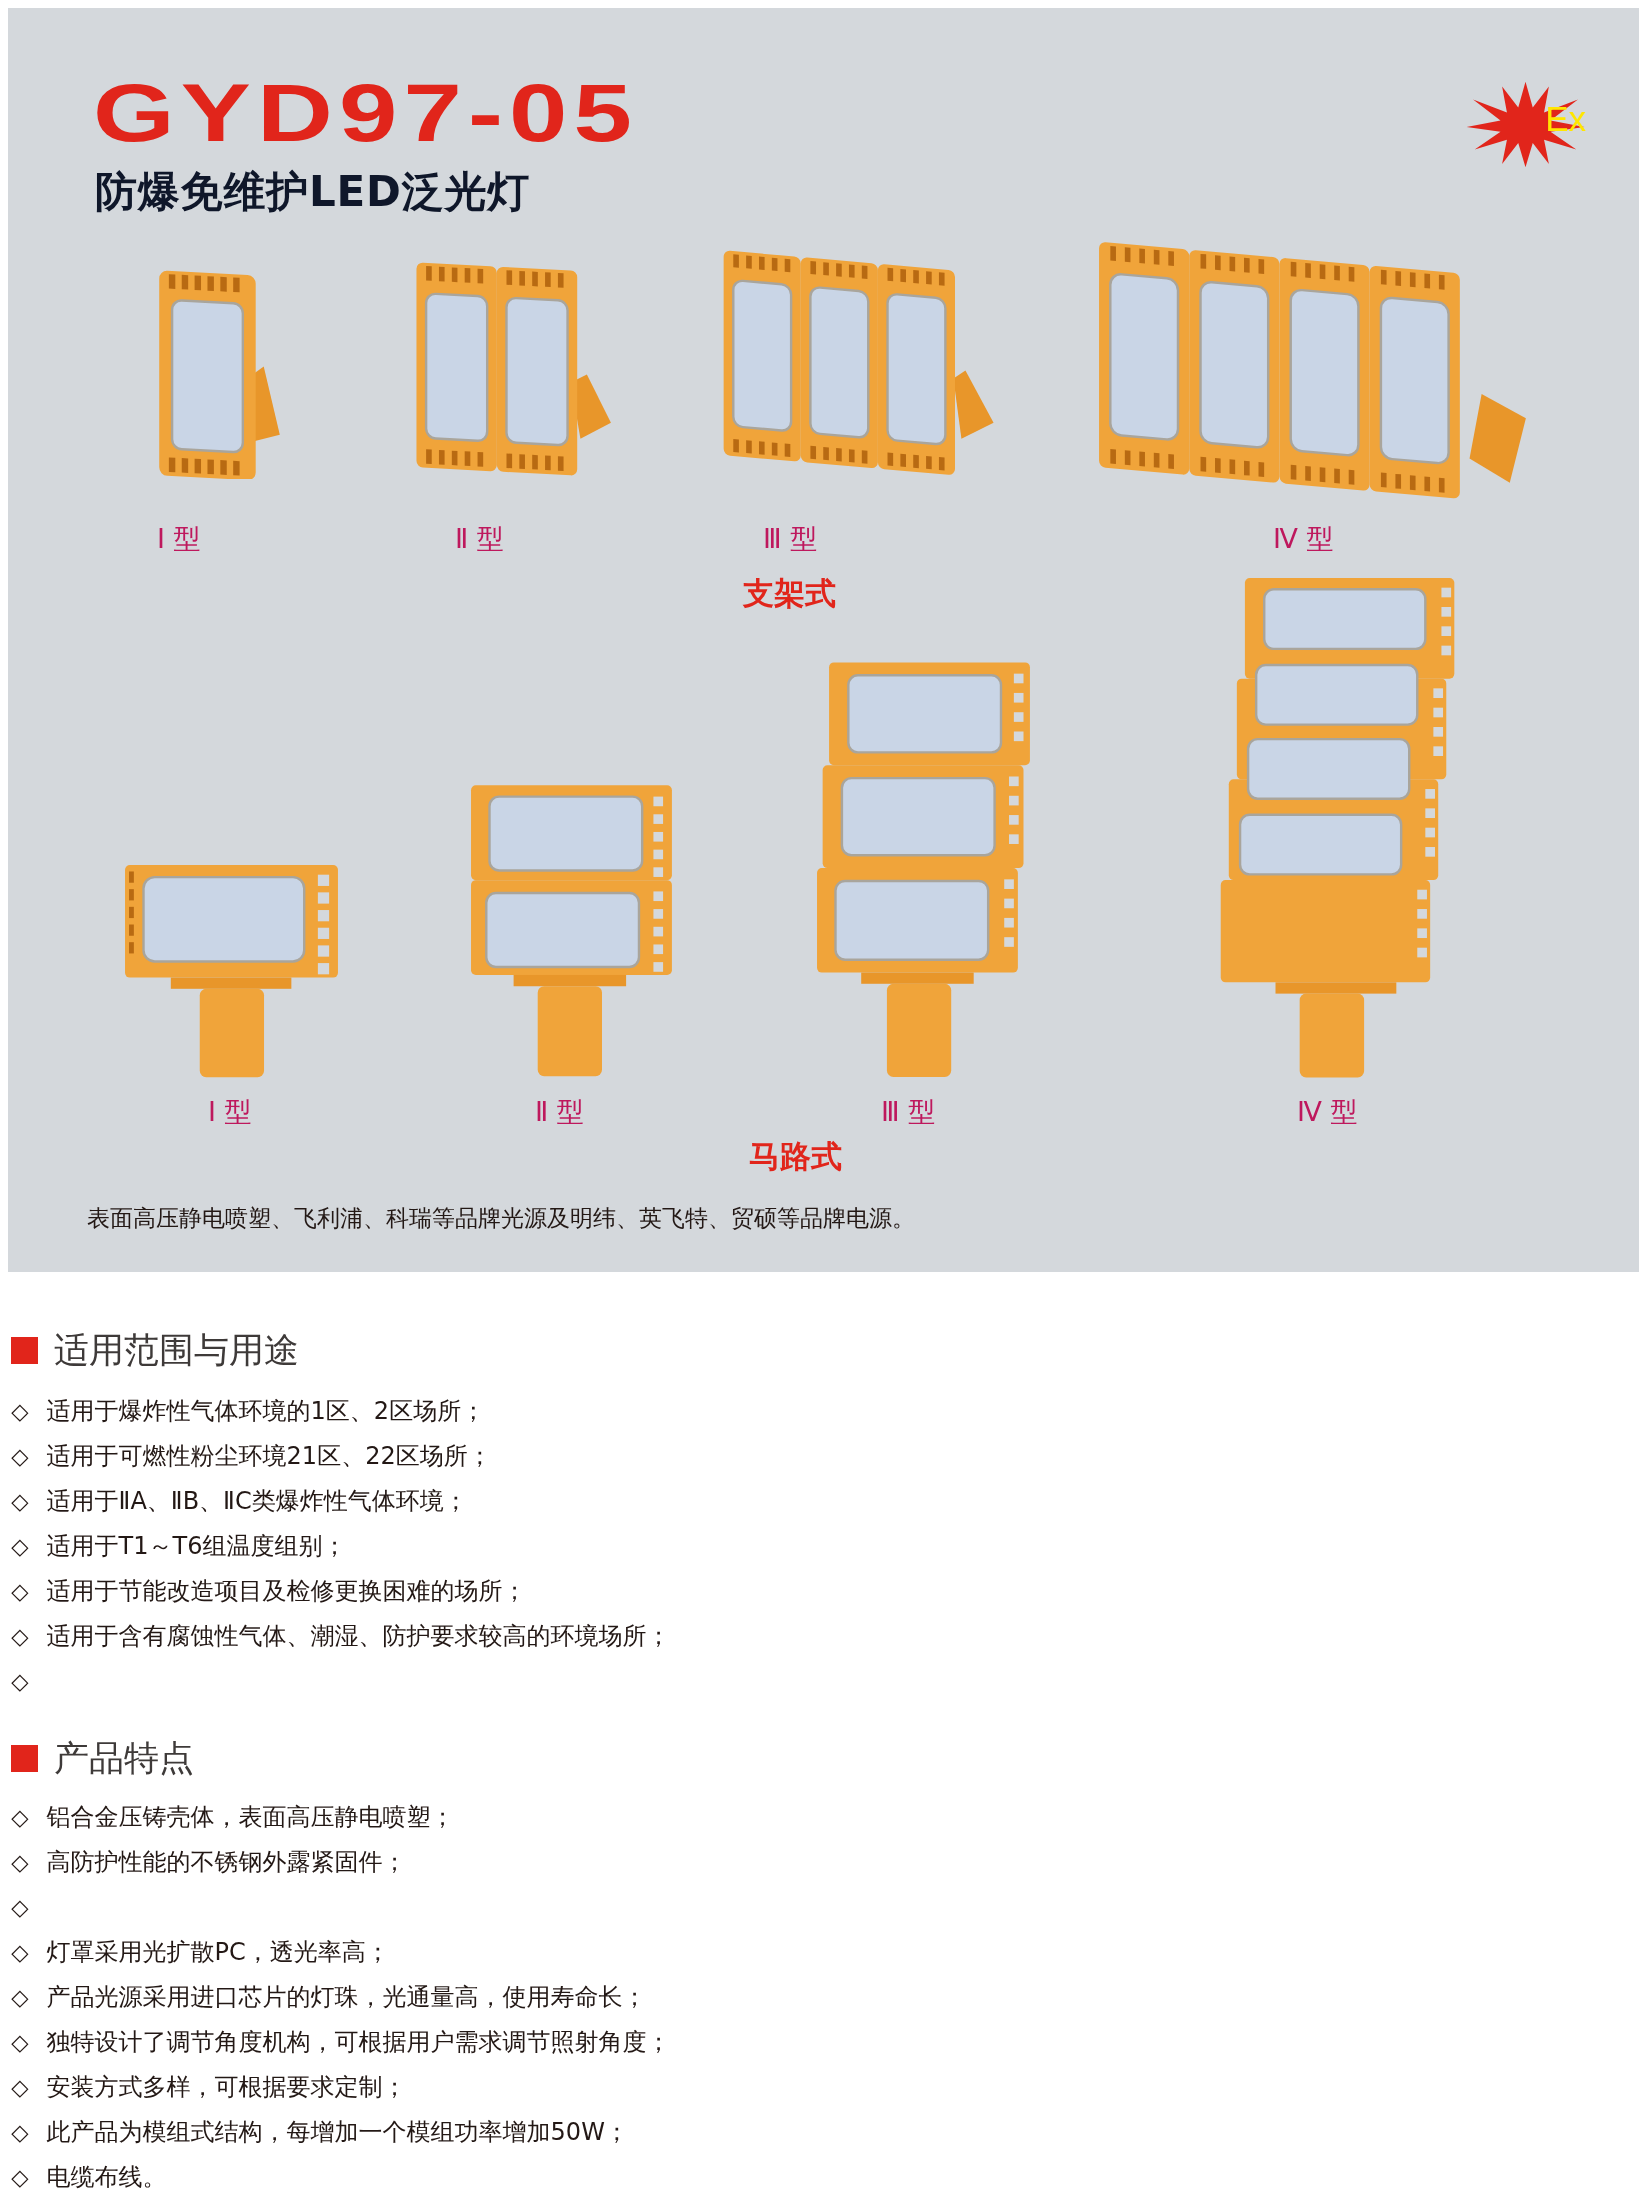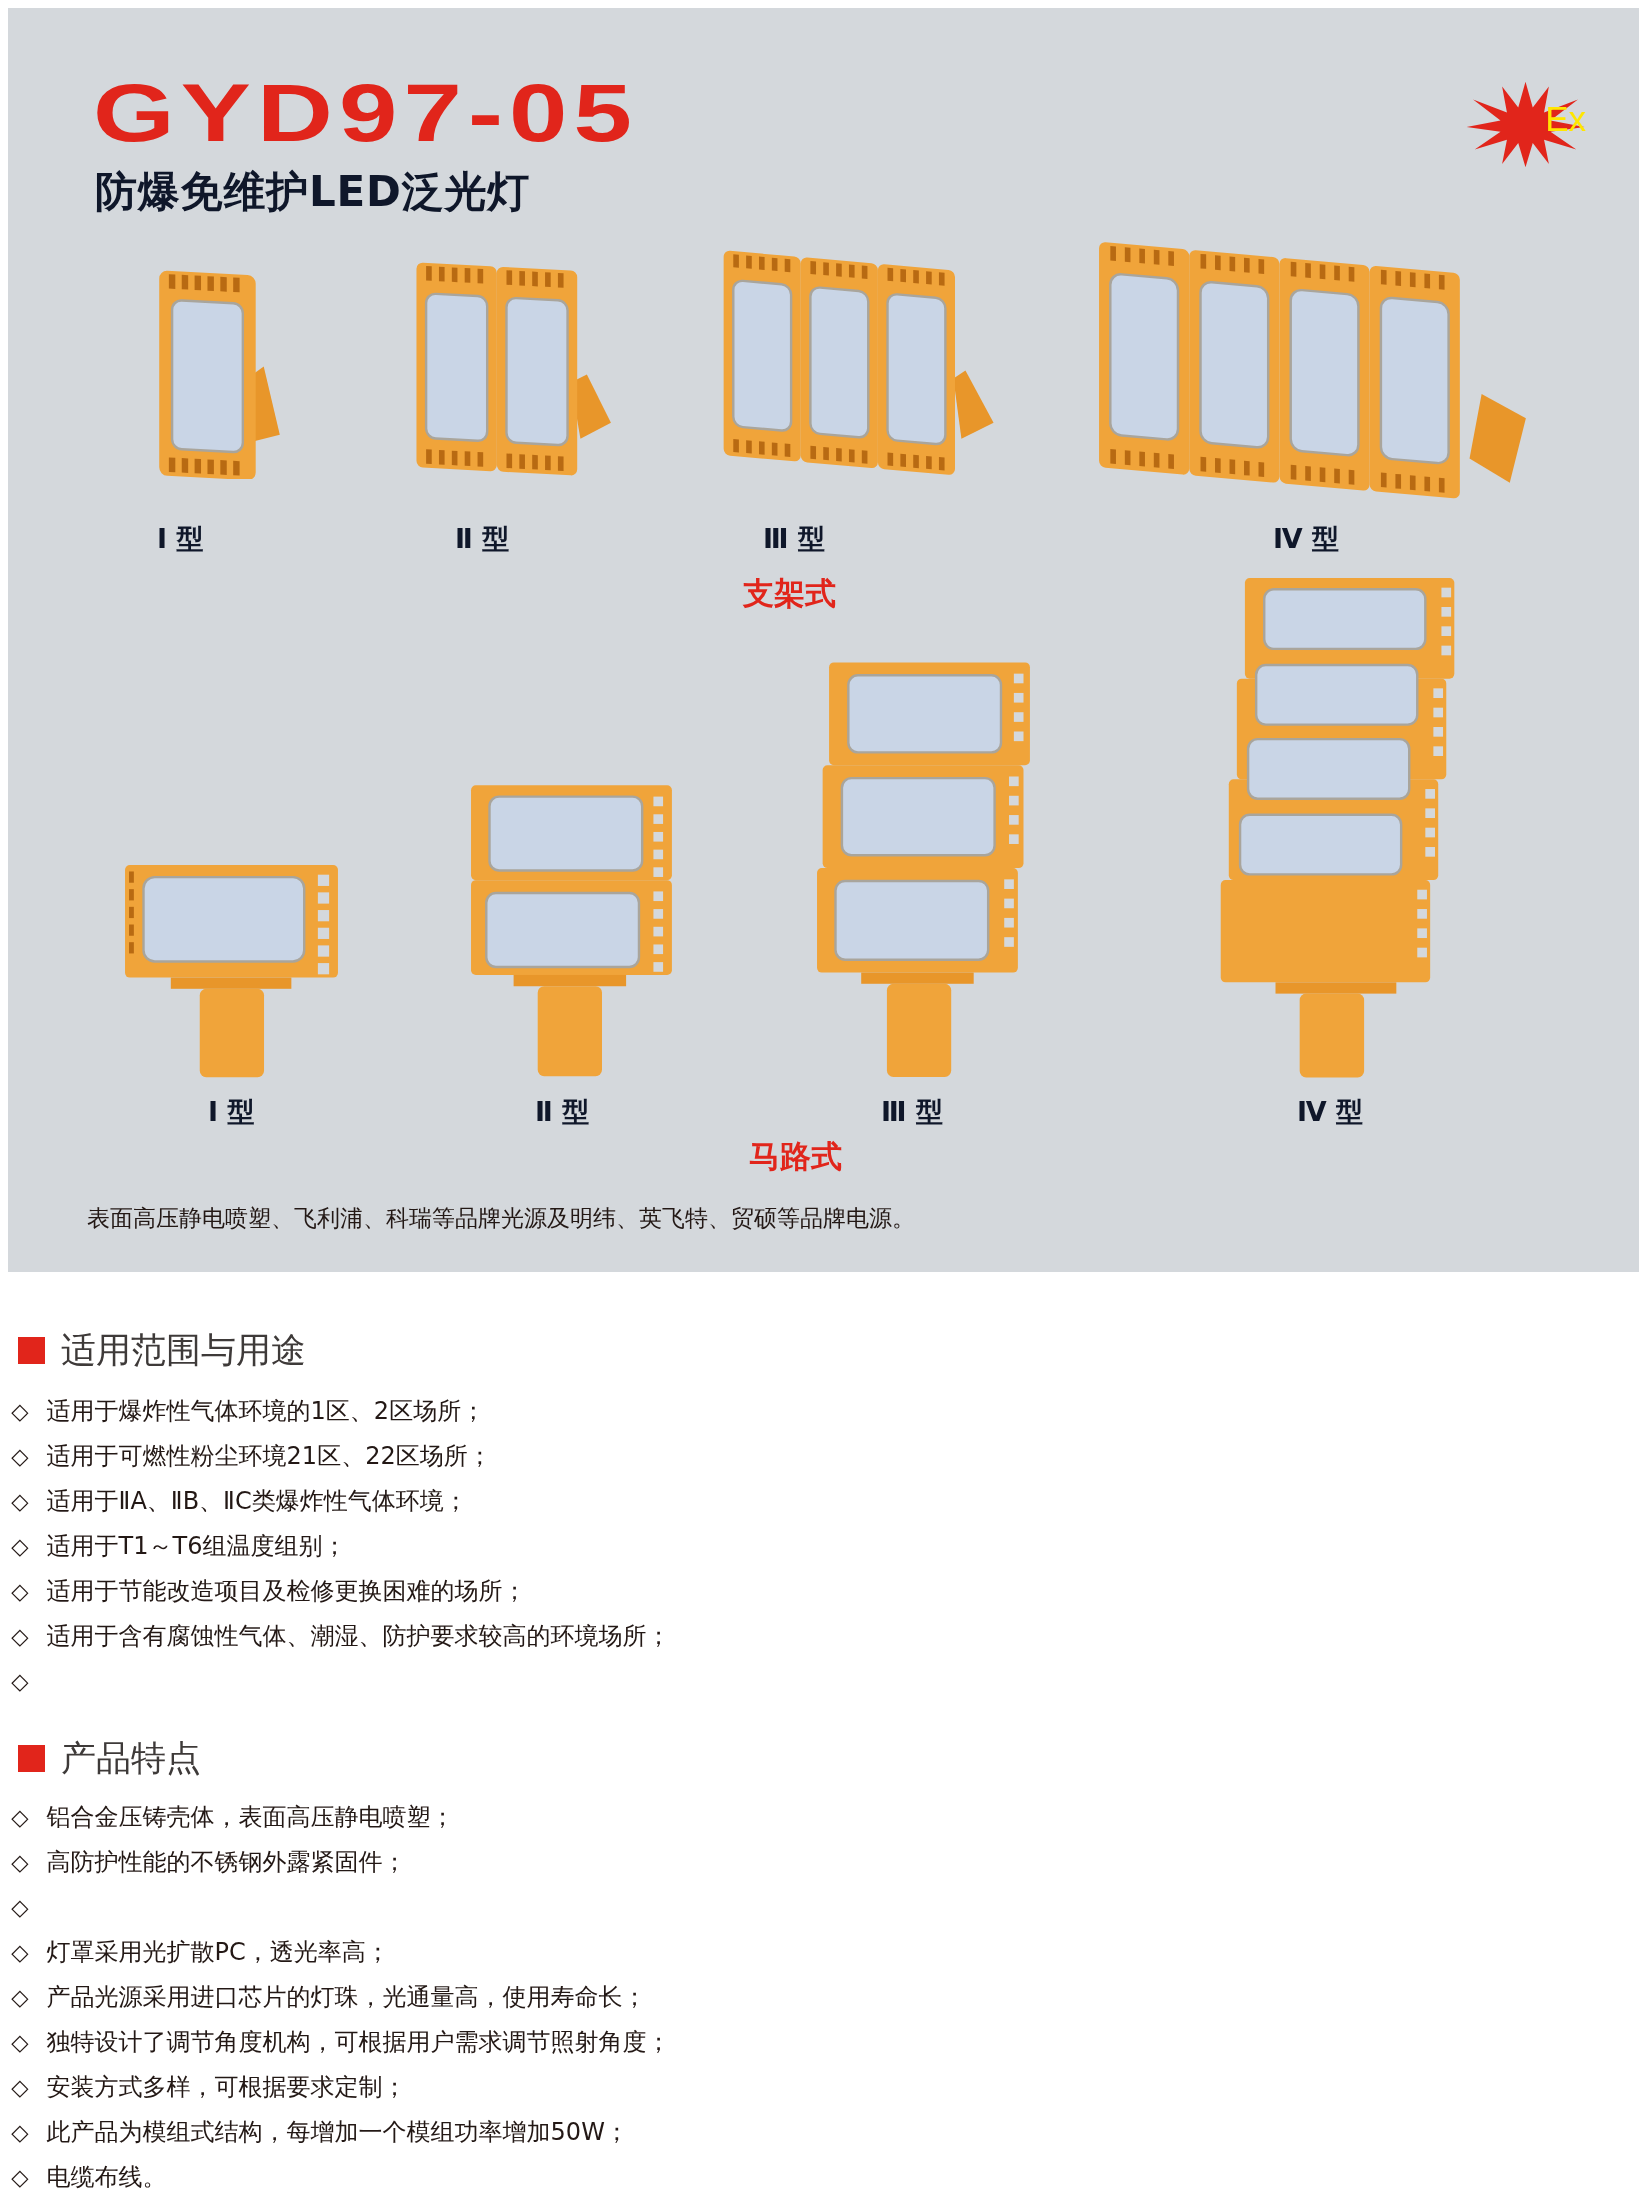--- a/index.html
+++ b/index.html
@@ -13,25 +13,25 @@
            transform: scaleX(1.28); transform-origin: left top; }
   .subtitle { position: absolute; left: 95px; top: 171px; font-weight: bold; font-size: 42px;
               color: #0f172a; line-height: 1; letter-spacing: 0.8px; }
 
   .ex-badge { position: absolute; left: 1465px; top: 80px; width: 121px; height: 89px; }
   .ex-badge svg { position: absolute; left: 0; top: 0; }
   .ex-text { position: absolute; left: 0; top: 21px; width: 121px; text-align: right;
              font-family: "Liberation Sans", sans-serif; font-size: 35px; color: #ffe600; line-height: 1; }
 
   .lamp { position: absolute; }
-  .type-label { position: absolute; font-weight: bold; font-size: 27px; color: #0f172a; line-height: 1; white-space: nowrap; }
+  .type-label { position: absolute; font-weight: normal; font-size: 27px; color: #be185d; line-height: 1; white-space: nowrap; }
   .group-label { position: absolute; font-weight: bold; font-size: 31px; color: #e1251b; line-height: 1; }
   .note { position: absolute; left: 87px; top: 1207px; font-size: 23px; color: #231815; line-height: 1; }
 
-  .section-head { position: absolute; left: 11.3px; display: flex; align-items: center; margin-left: 7px; }
+  .section-head { position: absolute; left: 11.3px; display: flex; align-items: center; }
   .section-head .sq { width: 26.6px; height: 26.6px; background: #e1251b; margin-right: 16px; }
   .section-head .txt { font-size: 35px; color: #3e3a39; line-height: 1; }
 
   .bullets { position: absolute; left: 11.3px; margin: 0; padding: 0; list-style: none; }
   .bullets li { height: 45px; display: flex; align-items: center; font-size: 24px; color: #231815; white-space: nowrap; }
   .bullets li .dia { display: inline-block; width: 24px; margin-right: 11.3px; font-size: 22.5px; color: #231815; }
 </style>
 </head>
 <body>
 

